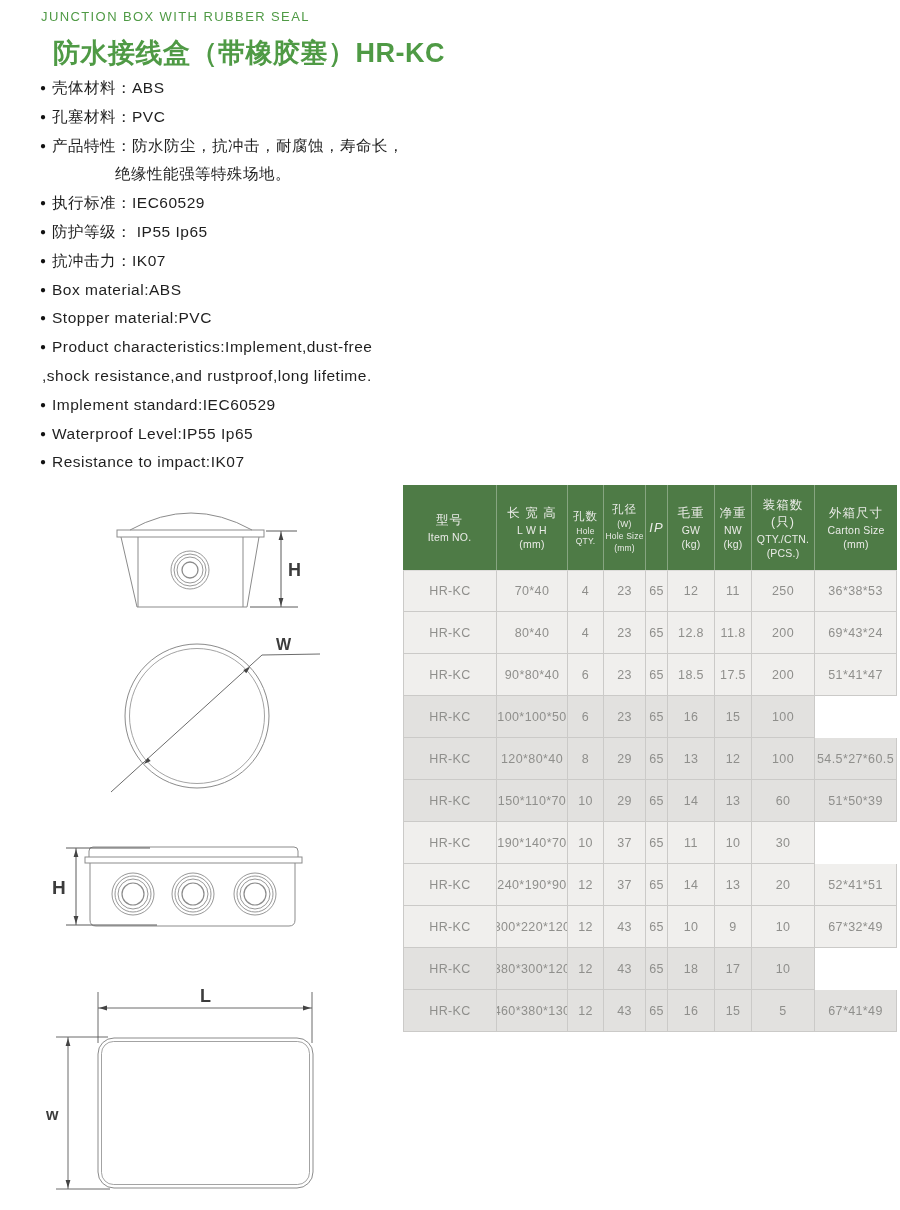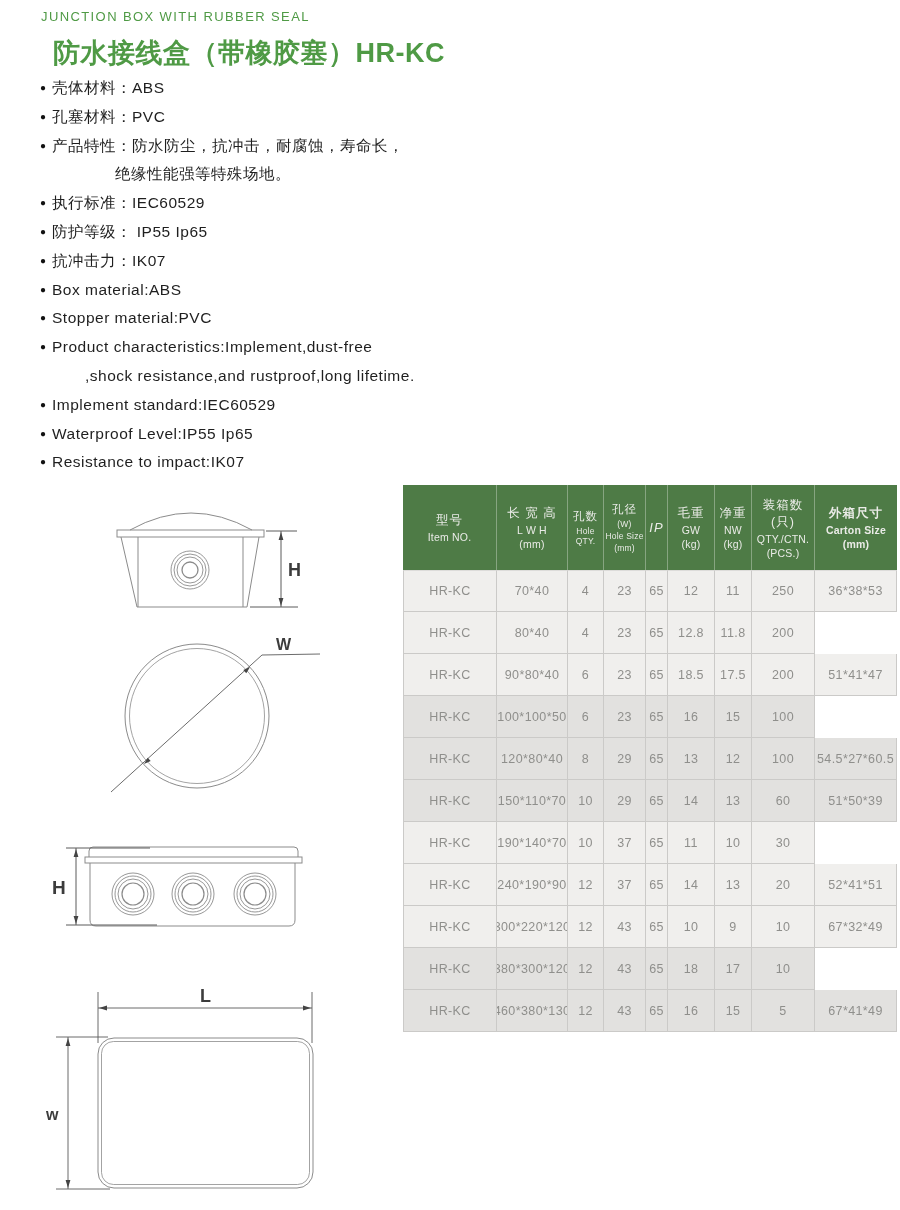--- a/index.html
+++ b/index.html
@@ -23,36 +23,36 @@
   .spec-line {
     position:relative; height:28.8px; line-height:28.8px;
     font-size:15.5px; letter-spacing:0.5px; color:var(--spec-text);
     padding-left:12px; white-space:nowrap;
   }
   .spec-line .b {
     position:absolute; left:0; top:0; font-size:10px; color:#111;
     line-height:28.8px;
   }
   .spec-line.cont  { padding-left:75px; }
-  .spec-line.flush { padding-left:2px;margin-left:43px; }
+  .spec-line.flush { padding-left:2px; }
   
   .diagrams { position:absolute; left:0; top:470px; }
   .diagrams text { fill:#3c3c3c; }
   
   .spec-table { position:absolute; left:403px; top:485px; width:494px; }
   .thead {
     display:grid; grid-template-columns:94px 71px 36px 42px 22px 47px 37px 63px 82px;
     background:var(--header-green); height:85px;
   }
   .th {
     border-right:1px solid rgba(255,255,255,0.32);
     display:flex; flex-direction:column; justify-content:center; align-items:center;
     text-align:center; color:var(--header-text); gap:2px; overflow:hidden;
   }
-  .th:last-child { border-right:none;font-weight:bold; }
+  .th:last-child { border-right:none; }
   .th .l1 { font-size:12.5px; letter-spacing:1px; }
   .th .ls { font-size:10.5px; letter-spacing:0.2px; }
   .th.compact .l1 { font-size:11.5px; }
   .th.compact .ls { font-size:8.5px; }
   .th.single .l1 { font-size:13px;font-style:italic; }
   .row {
     display:grid; grid-template-columns:94px 71px 36px 42px 22px 47px 37px 63px 82px;
     height:42px;
   }
   .row.light .td { background:var(--row-light); }
@@ -246,20 +246,21 @@
         </div>
         <div class="row light">
           <div class="td">HR-KC</div>
           <div class="td">80*40</div>
           <div class="td">4</div>
           <div class="td">23</div>
           <div class="td">65</div>
           <div class="td">12.8</div>
           <div class="td">11.8</div>
           <div class="td">200</div>
+          <div class="td">69*43*24</div>
         </div>
         <div class="row light">
           <div class="td">HR-KC</div>
           <div class="td">90*80*40</div>
           <div class="td">6</div>
           <div class="td">23</div>
           <div class="td">65</div>
           <div class="td">18.5</div>
           <div class="td">17.5</div>
           <div class="td">200</div>

